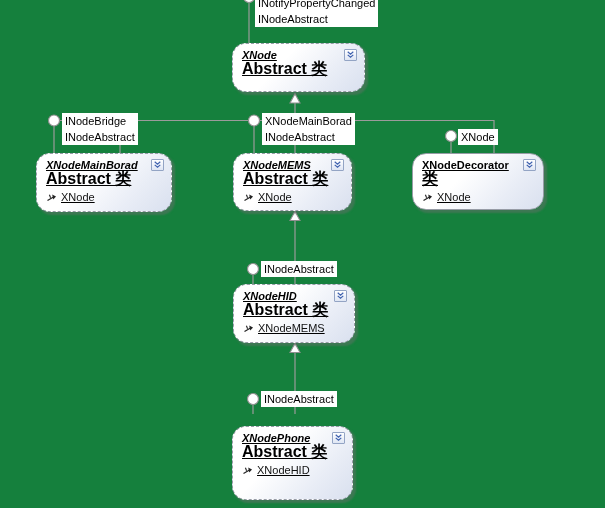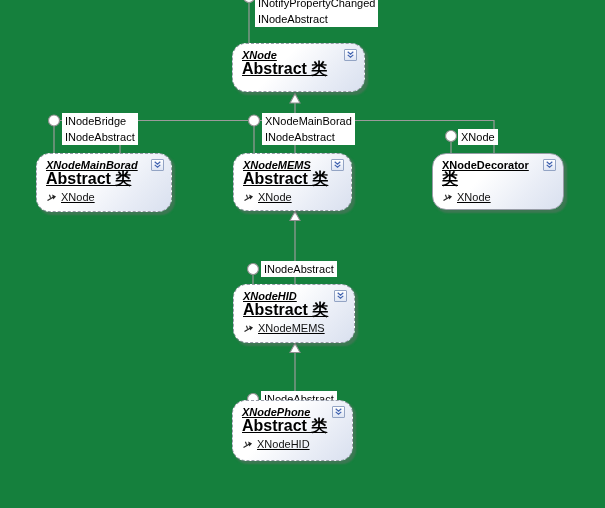--- a/index.html
+++ b/index.html
@@ -129,21 +129,21 @@
       </svg>
       <span>XNode</span>
     </div>
     <button class="chev">
       <svg width="13" height="12" viewBox="0 0 13 12">
         <path d="M3.2 2.2 L6.5 5 L9.8 2.2 M3.2 5.8 L6.5 8.6 L9.8 5.8" fill="none" stroke="#3f62b0" stroke-width="1.4"></path>
       </svg>
     </button>
   </div>
 
-  <div class="cls concrete" style="left:432px;top:153px;width:132px;height:57px;">
+  <div class="cls concrete" style="left:412px;top:153px;width:132px;height:57px;">
     <div class="cls-title">XNodeDecorator</div>
     <div class="cls-stereo">类</div>
     <div class="cls-member">
       <svg width="11" height="11" viewBox="0 0 11 11">
         <path d="M1.5 8.5 L7.5 5" fill="none" stroke="#222" stroke-width="1.2"></path>
         <polygon points="6.2,2.6 10,4.4 7.2,7.4" fill="#222"></polygon>
         <path d="M3.4 2.8 L4.6 5.8" fill="none" stroke="#222" stroke-width="1.1"></path>
       </svg>
       <span>XNode</span>
     </div>
@@ -165,21 +165,21 @@
       </svg>
       <span>XNodeMEMS</span>
     </div>
     <button class="chev">
       <svg width="13" height="12" viewBox="0 0 13 12">
         <path d="M3.2 2.2 L6.5 5 L9.8 2.2 M3.2 5.8 L6.5 8.6 L9.8 5.8" fill="none" stroke="#3f62b0" stroke-width="1.4"></path>
       </svg>
     </button>
   </div>
 
-  <div class="cls abstract" style="left:232px;top:400px;width:121px;height:61px;">
+  <div class="cls abstract" style="left:232px;top:426px;width:121px;height:74px;">
     <div class="cls-title">XNodePhone</div>
     <div class="cls-stereo">Abstract 类</div>
     <div class="cls-member">
       <svg width="11" height="11" viewBox="0 0 11 11">
         <path d="M1.5 8.5 L7.5 5" fill="none" stroke="#222" stroke-width="1.2"></path>
         <polygon points="6.2,2.6 10,4.4 7.2,7.4" fill="#222"></polygon>
         <path d="M3.4 2.8 L4.6 5.8" fill="none" stroke="#222" stroke-width="1.1"></path>
       </svg>
       <span>XNodeHID</span>
     </div>

